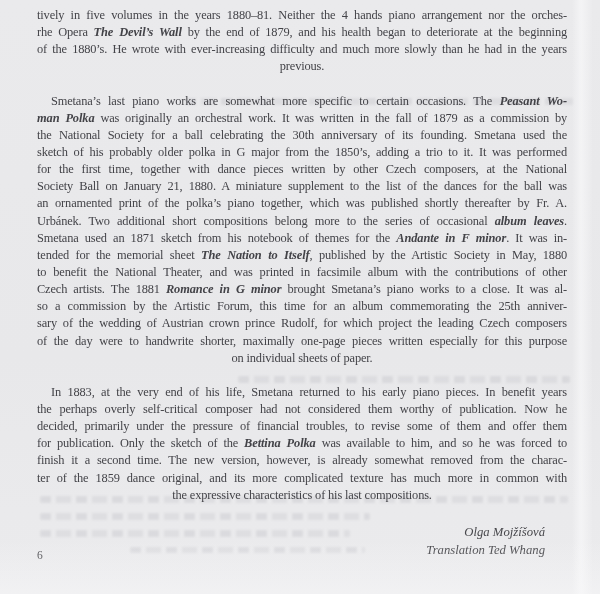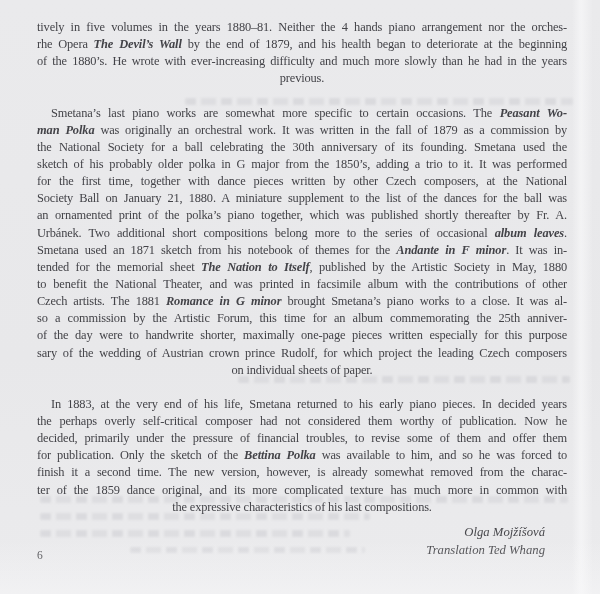--- a/index.html
+++ b/index.html
@@ -17,21 +17,21 @@
   }
   .page {
     position: absolute;
     inset: 0;
     background: linear-gradient(180deg, #eaeaec 0%, #e8e8ea 60%, #ebebed 100%);
   }
   
   .text-block {
     position: absolute;
     left: 37px;
-    top: 19px;
+    top: 7px;
     width: 530px;
     font-size: 12.4px;
     line-height: 17.15px;
     letter-spacing: -0.15px;
     text-rendering: optimizeLegibility;
   }
   .line {
     height: 17.15px;
     overflow: hidden;
     text-align: justify;
@@ -141,26 +141,26 @@
         <div class="line">sketch of his probably older polka in G major from the 1850’s, adding a trio to it. It was performed</div>
         <div class="line">for the first time, together with dance pieces written by other Czech composers, at the National</div>
         <div class="line">Society Ball on January 21, 1880. A miniature supplement to the list of the dances for the ball was</div>
         <div class="line">an ornamented print of the polka’s piano together, which was published shortly thereafter by Fr. A.</div>
         <div class="line">Urbánek. Two additional short compositions belong more to the series of occasional <i>album leaves</i>.</div>
         <div class="line">Smetana used an 1871 sketch from his notebook of themes for the <i>Andante in F minor</i>. It was in-</div>
         <div class="line">tended for the memorial sheet <i>The Nation to Itself</i>, published by the Artistic Society in May, 1880</div>
         <div class="line">to benefit the National Theater, and was printed in facsimile album with the contributions of other</div>
         <div class="line">Czech artists. The 1881 <i>Romance in G minor</i> brought Smetana’s piano works to a close. It was al-</div>
         <div class="line">so a commission by the Artistic Forum, this time for an album commemorating the 25th anniver-</div>
+        <div class="line">sary of the wedding of Austrian crown prince Rudolf, for which project the leading Czech composers</div>
         <div class="line">of the day were to handwrite shorter, maximally one-page pieces written especially for this purpose</div>
-        <div class="line">sary of the wedding of Austrian crown prince Rudolf, for which project the leading Czech composers</div>
         <div class="line last">on individual sheets of paper.</div>
       </div>
       <div>
-        <div class="line indent">In 1883, at the very end of his life, Smetana returned to his early piano pieces. In decided years</div>
+        <div class="line indent">In 1883, at the very end of his life, Smetana returned to his early piano pieces. In benefit years</div>
         <div class="line">the perhaps overly self-critical composer had not considered them worthy of publication. Now he</div>
         <div class="line">decided, primarily under the pressure of financial troubles, to revise some of them and offer them</div>
         <div class="line">for publication. Only the sketch of the <i>Bettina Polka</i> was available to him, and so he was forced to</div>
         <div class="line">finish it a second time. The new version, however, is already somewhat removed from the charac-</div>
         <div class="line">ter of the 1859 dance original, and its more complicated texture has much more in common with</div>
         <div class="line last">the expressive characteristics of his last compositions.</div>
       </div>
     </div>
 
   <div class="signature">

